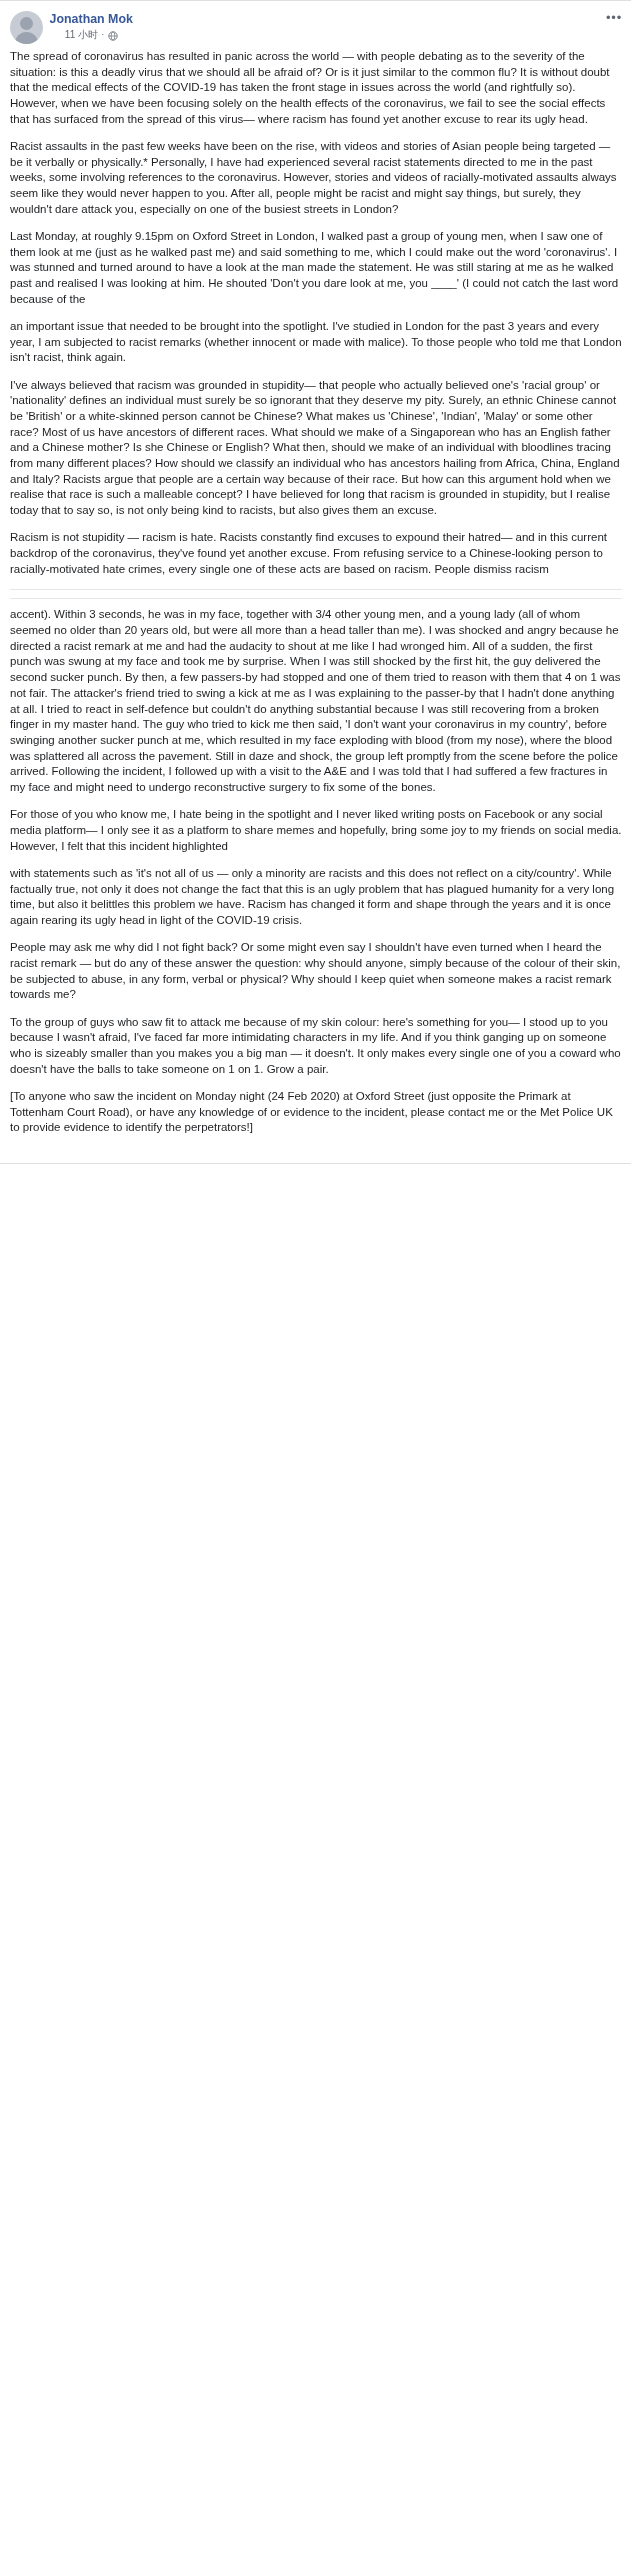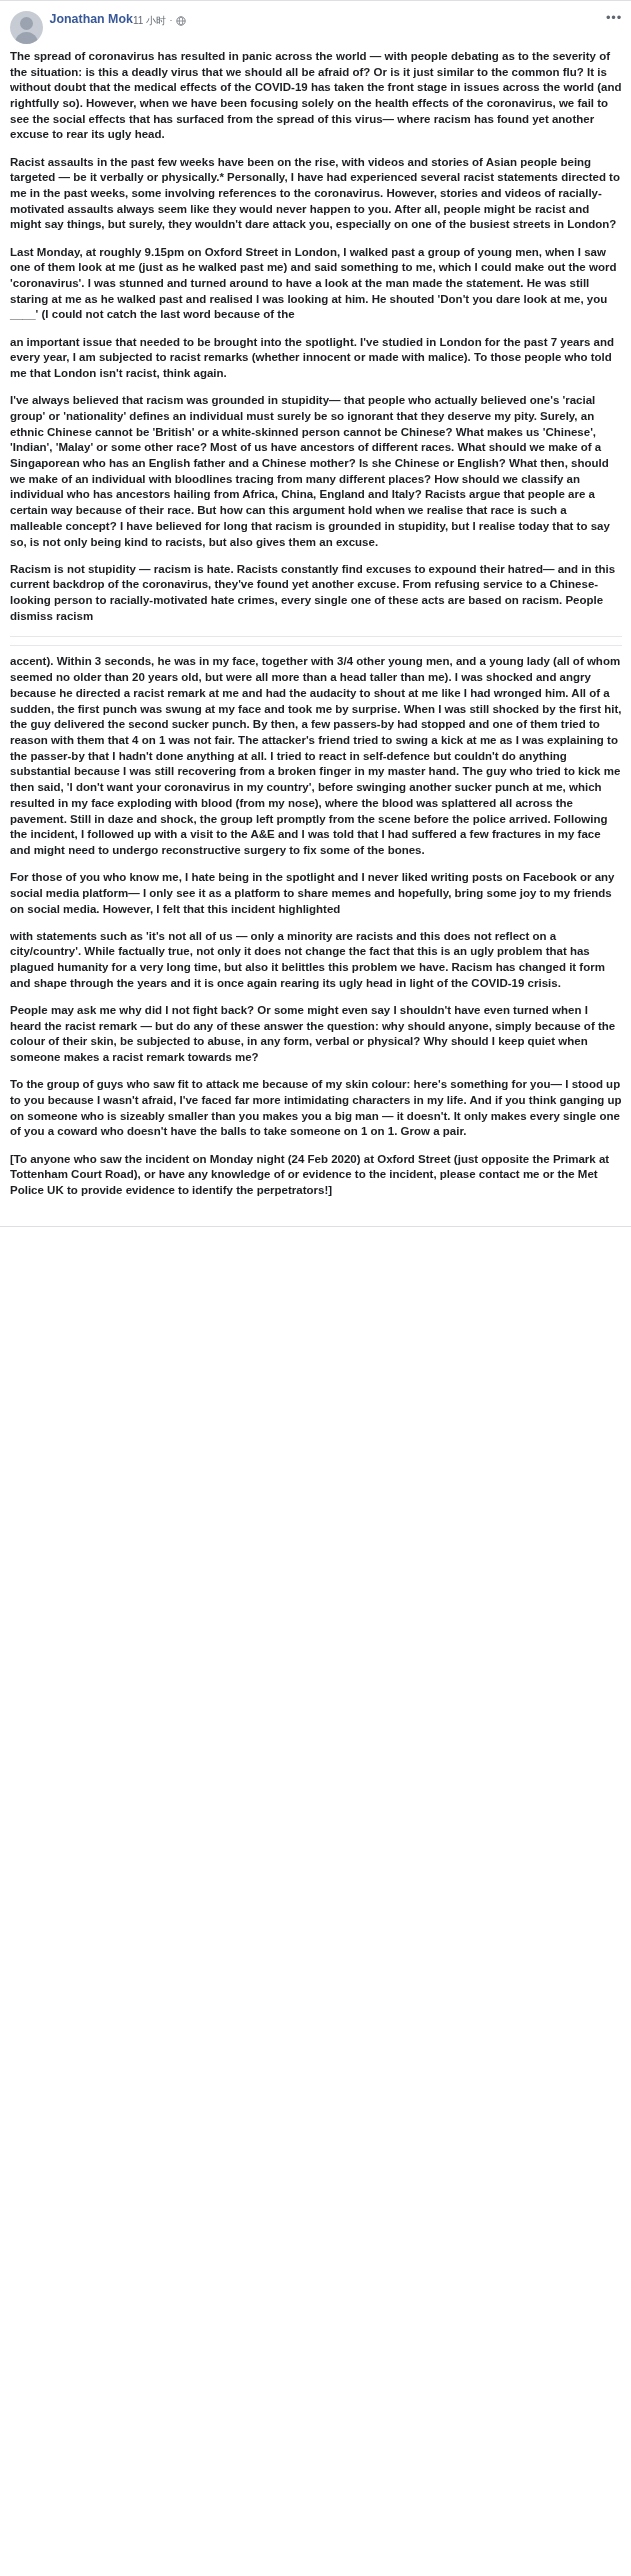--- a/index.html
+++ b/index.html
@@ -51,21 +51,21 @@
     position: absolute;
     width: 23px;
     height: 15px;
     border-radius: 11.5px 11.5px 0 0;
     background: #9aa3af;
     left: 5px;
     top: 20.6px;
   }
   .header-text {
     display: flex;
-    flex-direction: row;
+    flex-direction: column;
     justify-content: center;
     padding-top: 0.8px;
     align-items: center;
   }
   .author {
     color: #385898;
     font-size: 12.4px;
     font-weight: bold;
     line-height: 15px;
     text-decoration: none;
@@ -110,21 +110,20 @@
   }
   .post-body {
     padding: 1.6px 10px 10px 10px;
     font-size: 11.5px;
     line-height: 15.7px;
     color: #1c1e21;
   }
   .post-body p {
     margin: 0 0 11.5px 0;
     text-align: left;
-    font-weight: bold;
   }
   .post-body p:last-child {
     margin-bottom: 17px;
   }
   .divider-gap {
     height: 8.2px;
     background: #ffffff;
     border-top: 0.8px solid #e5e7ea;
     border-bottom: 0.8px solid #e5e7ea;
     margin: 5px 0 8.2px 0;
@@ -154,21 +153,21 @@
         </span>
       </div>
     </div>
     <div class="more-button">•••</div>
   </div>
 
   <div class="post-body">
     <p>The spread of coronavirus has resulted in panic across the world — with people debating as to the severity of the situation: is this a deadly virus that we should all be afraid of? Or is it just similar to the common flu? It is without doubt that the medical effects of the COVID-19 has taken the front stage in issues across the world (and rightfully so). However, when we have been focusing solely on the health effects of the coronavirus, we fail to see the social effects that has surfaced from the spread of this virus— where racism has found yet another excuse to rear its ugly head.</p>
     <p>Racist assaults in the past few weeks have been on the rise, with videos and stories of Asian people being targeted — be it verbally or physically.* Personally, I have had experienced several racist statements directed to me in the past weeks, some involving references to the coronavirus. However, stories and videos of racially-motivated assaults always seem like they would never happen to you. After all, people might be racist and might say things, but surely, they wouldn't dare attack you, especially on one of the busiest streets in London?</p>
     <p>Last Monday, at roughly 9.15pm on Oxford Street in London, I walked past a group of young men, when I saw one of them look at me (just as he walked past me) and said something to me, which I could make out the word 'coronavirus'. I was stunned and turned around to have a look at the man made the statement. He was still staring at me as he walked past and realised I was looking at him. He shouted 'Don't you dare look at me, you ____' (I could not catch the last word because of the</p>
-    <p>an important issue that needed to be brought into the spotlight. I've studied in London for the past 7 years and every year, I am subjected to racist remarks (whether innocent or made with malice). To those people who told me that London isn't racist, think again.</p>
+    <p>an important issue that needed to be brought into the spotlight. I've studied in London for the past 3 years and every year, I am subjected to racist remarks (whether innocent or made with malice). To those people who told me that London isn't racist, think again.</p>
     <p>I've always believed that racism was grounded in stupidity— that people who actually believed one's 'racial group' or 'nationality' defines an individual must surely be so ignorant that they deserve my pity. Surely, an ethnic Chinese cannot be 'British' or a white-skinned person cannot be Chinese? What makes us 'Chinese', 'Indian', 'Malay' or some other race? Most of us have ancestors of different races. What should we make of a Singaporean who has an English father and a Chinese mother? Is she Chinese or English? What then, should we make of an individual with bloodlines tracing from many different places? How should we classify an individual who has ancestors hailing from Africa, China, England and Italy? Racists argue that people are a certain way because of their race. But how can this argument hold when we realise that race is such a malleable concept? I have believed for long that racism is grounded in stupidity, but I realise today that to say so, is not only being kind to racists, but also gives them an excuse.</p>
     <p>Racism is not stupidity — racism is hate. Racists constantly find excuses to expound their hatred— and in this current backdrop of the coronavirus, they've found yet another excuse. From refusing service to a Chinese-looking person to racially-motivated hate crimes, every single one of these acts are based on racism. People dismiss racism</p>
     <div class="divider-gap"></div>
     <p>accent). Within 3 seconds, he was in my face, together with 3/4 other young men, and a young lady (all of whom seemed no older than 20 years old, but were all more than a head taller than me). I was shocked and angry because he directed a racist remark at me and had the audacity to shout at me like I had wronged him. All of a sudden, the first punch was swung at my face and took me by surprise. When I was still shocked by the first hit, the guy delivered the second sucker punch. By then, a few passers-by had stopped and one of them tried to reason with them that 4 on 1 was not fair. The attacker's friend tried to swing a kick at me as I was explaining to the passer-by that I hadn't done anything at all. I tried to react in self-defence but couldn't do anything substantial because I was still recovering from a broken finger in my master hand. The guy who tried to kick me then said, 'I don't want your coronavirus in my country', before swinging another sucker punch at me, which resulted in my face exploding with blood (from my nose), where the blood was splattered all across the pavement. Still in daze and shock, the group left promptly from the scene before the police arrived. Following the incident, I followed up with a visit to the A&amp;E and I was told that I had suffered a few fractures in my face and might need to undergo reconstructive surgery to fix some of the bones.</p>
     <p>For those of you who know me, I hate being in the spotlight and I never liked writing posts on Facebook or any social media platform— I only see it as a platform to share memes and hopefully, bring some joy to my friends on social media. However, I felt that this incident highlighted</p>
     <p>with statements such as 'it's not all of us — only a minority are racists and this does not reflect on a city/country'. While factually true, not only it does not change the fact that this is an ugly problem that has plagued humanity for a very long time, but also it belittles this problem we have. Racism has changed it form and shape through the years and it is once again rearing its ugly head in light of the COVID-19 crisis.</p>
     <p>People may ask me why did I not fight back? Or some might even say I shouldn't have even turned when I heard the racist remark — but do any of these answer the question: why should anyone, simply because of the colour of their skin, be subjected to abuse, in any form, verbal or physical? Why should I keep quiet when someone makes a racist remark towards me?</p>
     <p>To the group of guys who saw fit to attack me because of my skin colour: here's something for you— I stood up to you because I wasn't afraid, I've faced far more intimidating characters in my life. And if you think ganging up on someone who is sizeably smaller than you makes you a big man — it doesn't. It only makes every single one of you a coward who doesn't have the balls to take someone on 1 on 1. Grow a pair.</p>
     <p>[To anyone who saw the incident on Monday night (24 Feb 2020) at Oxford Street (just opposite the Primark at Tottenham Court Road), or have any knowledge of or evidence to the incident, please contact me or the Met Police UK to provide evidence to identify the perpetrators!]</p>
   </div>

